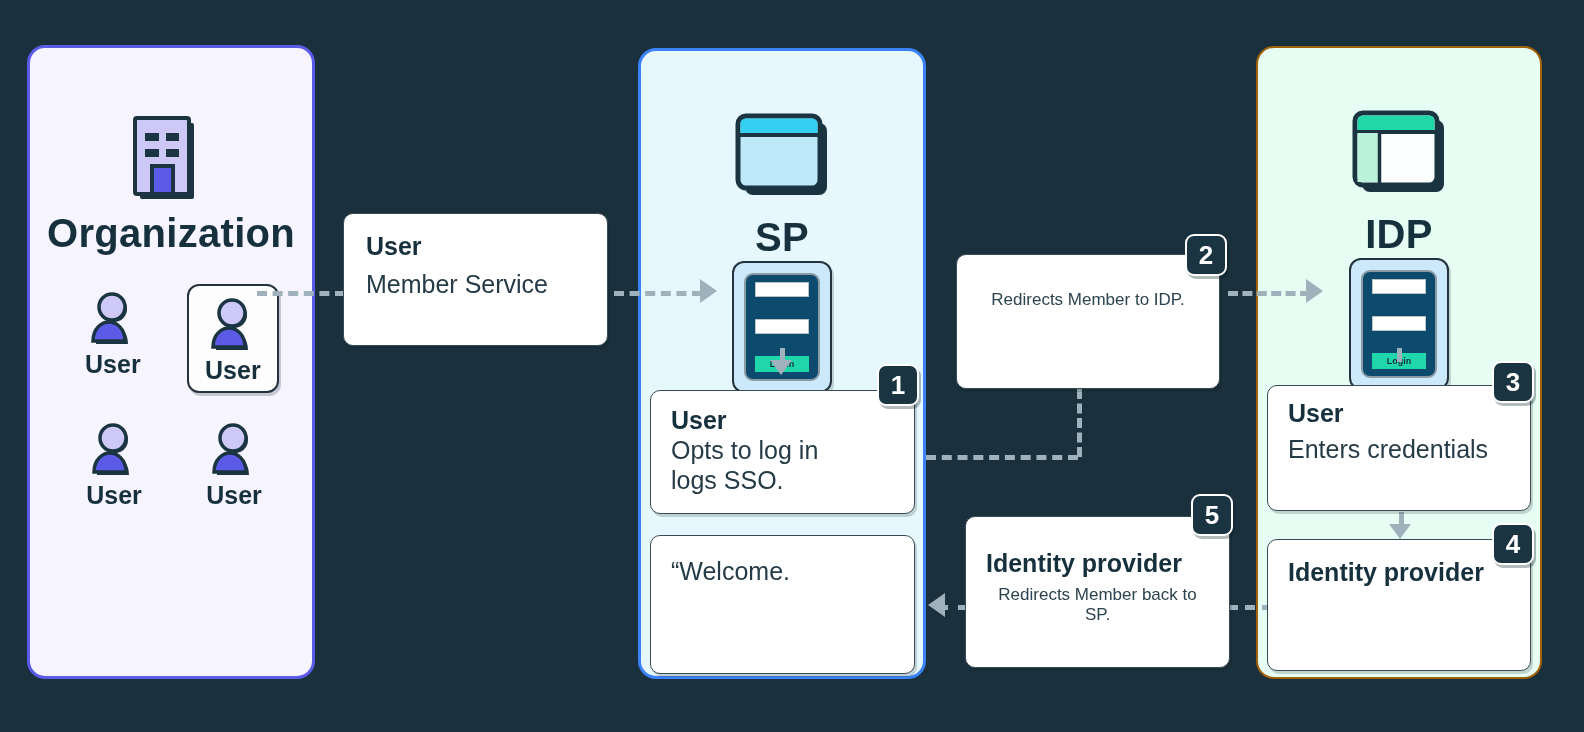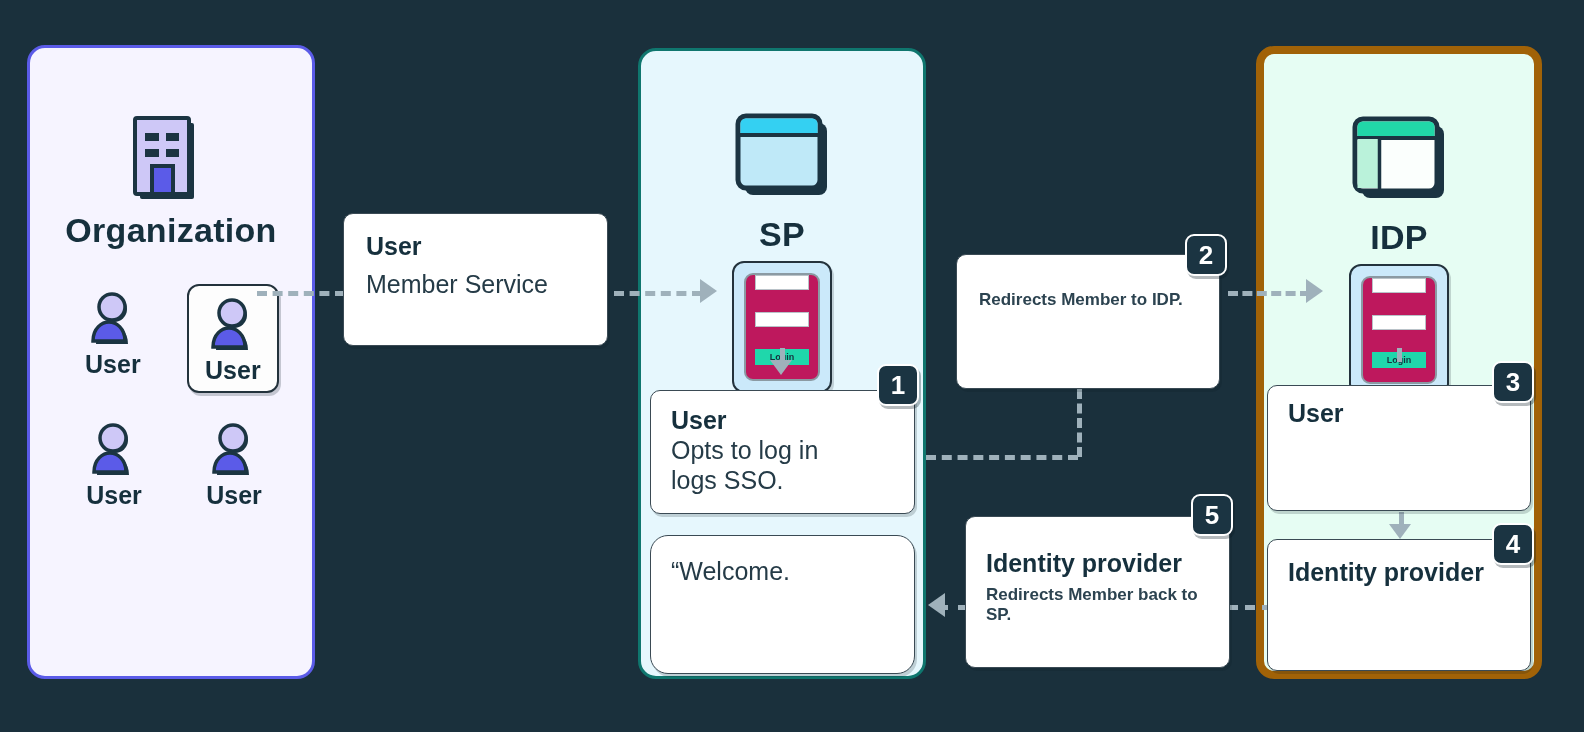--- a/index.html
+++ b/index.html
@@ -12,30 +12,30 @@
   .stage{position:relative;width:1584px;height:732px;}
 
   
   .panel{position:absolute;border-radius:18px;box-sizing:border-box;}
   .panel-org{
     left:27px;top:45px;width:288px;height:634px;
     background:#f6f4ff;border:3px solid #5b5be8;
   }
   .panel-sp{
     left:638px;top:48px;width:288px;height:631px;
-    background:#e6f7fd;border:3px solid #0f766e;
+    background:#e6f7fd;border:3px solid #3b82f6;
   }
   .panel-idp{
     left:1256px;top:46px;width:286px;height:633px;
-    background:#e6fdf3;border:8px solid #a16207;
+    background:#e6fdf3;border:2px solid #a16207;
   }
 
   .panel-title{
     position:absolute;left:0;right:0;text-align:center;
-    font-size:34px;font-weight:bold;color:#16303d;
+    font-size:40px;font-weight:bold;color:#16303d;
     letter-spacing:.3px;
   }
   .org-title{top:163px;}
   .sp-title{top:164px;}
   .idp-title{top:164px;}
 
   
   .bldg{position:absolute;left:50%;transform:translateX(-50%);top:68px;width:78px;height:90px;}
 
   
@@ -51,48 +51,48 @@
     box-shadow:2px 3px 0 rgba(20,35,45,.22);
     width:90px;margin-left:15px;margin-right:15px;padding-top:12px;
   }
   .ulabel{font-size:25px;font-weight:bold;color:#16303d;margin-top:4px;}
 
   
   .loginmock{position:absolute;left:50%;transform:translateX(-50%);top:210px;}
   .lm-outer{width:96px;height:128px;border:2px solid #23323c;border-radius:12px;
             background:#cbe9fa;display:flex;align-items:center;justify-content:center;
             box-shadow:2px 3px 0 rgba(20,35,45,.18);}
-  .lm-inner{width:72px;height:104px;background:#be185d;border:2px solid #8b9aa3;
+  .lm-inner{width:72px;height:104px;background:#0c4a6e;border:2px solid #8b9aa3;
             border-radius:9px;display:flex;flex-direction:column;
-            align-items:center;gap:22px;}
+            justify-content:center;align-items:center;gap:22px;}
   .lm-field{width:52px;height:13px;border:1px solid #b9c2c8;background:#fff;}
   .lm-btn{width:54px;height:16px;background:#1fd7ab;display:flex;align-items:center;
           justify-content:center;font-size:9px;font-weight:bold;color:#16303d;}
 
   
   .card{
     position:absolute;background:#fff;border:1.5px solid #3a4a54;border-radius:10px;
     box-sizing:border-box;box-shadow:2px 3px 0 rgba(10,25,35,.18);
   }
   .card .t{font-size:25px;font-weight:bold;color:#16303d;line-height:1.14;}
   .card .b{font-size:25px;color:#253b47;line-height:1.2;font-weight:400;}
-  .card .b-sm{font-size:17px;color:#2c4350;line-height:1.22;font-weight:700;}
+  .card .b-sm{font-size:17px;color:#2c4350;line-height:1.22;font-weight:400;text-align:center;}
 
   .badge{
     position:absolute;width:38px;height:38px;background:#1b3442;
     border:2px solid #fff;border-radius:9px;color:#fff;
     font-size:26px;font-weight:bold;display:flex;align-items:center;
     justify-content:center;box-shadow:2px 3px 0 rgba(10,25,35,.3);
     z-index:6;
   }
 
   
   .card-visits{left:343px;top:213px;width:265px;height:133px;padding:18px 22px;}
   .card-sso   {left:650px;top:390px;width:265px;height:124px;padding:15px 20px;}
-  .card-welcome{left:650px;top:535px;width:265px;height:139px;padding:20px 20px;border-radius:18px;}
+  .card-welcome{left:650px;top:535px;width:265px;height:139px;padding:20px 20px;}
   .card-sprov {left:956px;top:254px;width:264px;height:135px;padding:28px 22px;}
   .card-iprov {left:965px;top:516px;width:265px;height:152px;padding:32px 20px;}
   .card-creds {left:1267px;top:385px;width:264px;height:126px;padding:13px 20px;}
   .card-auth  {left:1267px;top:539px;width:264px;height:132px;padding:18px 20px;}
 
   
   .dash-h{position:absolute;height:0;border-top:5px dashed #9fb1bb;}
   .dash-v{position:absolute;width:0;border-left:5px dashed #9fb1bb;}
   .arrow-r{position:absolute;width:0;height:0;
            border-left:17px solid #9fb1bb;border-top:12px solid transparent;
@@ -262,20 +262,21 @@
 
   <div class="badge" style="left:1191px;top:494px;">5</div>
   <div class="card card-iprov">
     <div class="t">Identity provider</div>
     <div class="b-sm" style="margin-top:7px;">Redirects Member back to SP.</div>
   </div>
 
   <div class="badge" style="left:1492px;top:361px;">3</div>
   <div class="card card-creds">
     <div class="t">User</div>
+    <div class="b" style="margin-top:6px;">Enters credentials</div>
   </div>
 
   <div class="badge" style="left:1492px;top:523px;">4</div>
   <div class="card card-auth">
     <div class="t">Identity provider</div>
   </div>
 
 </div>
 
 </body></html>

